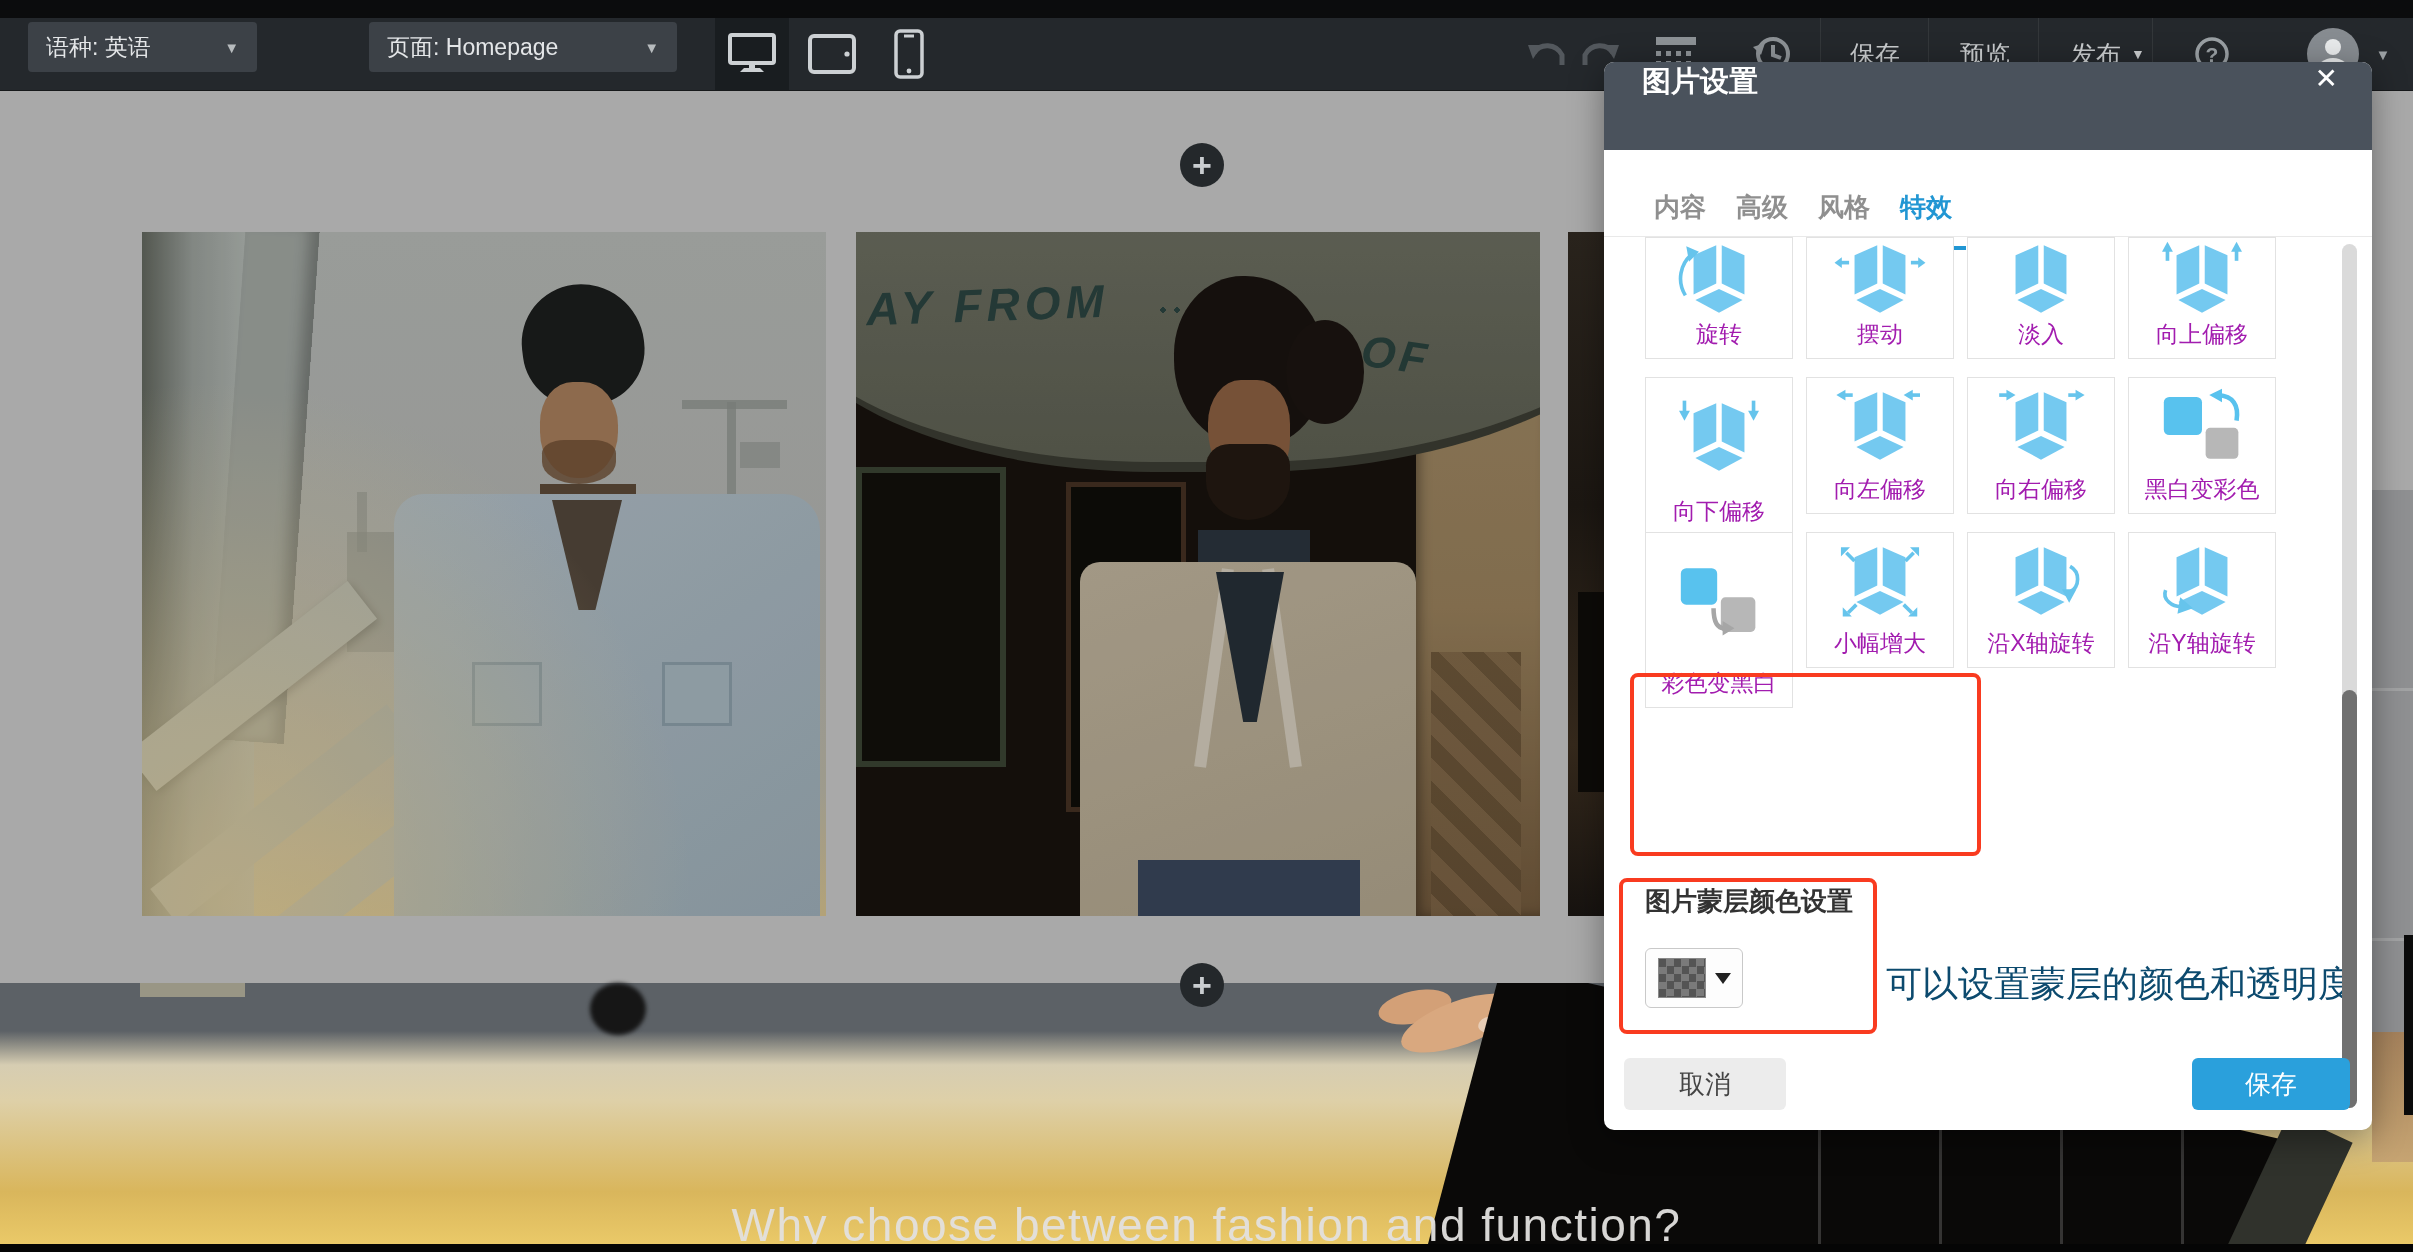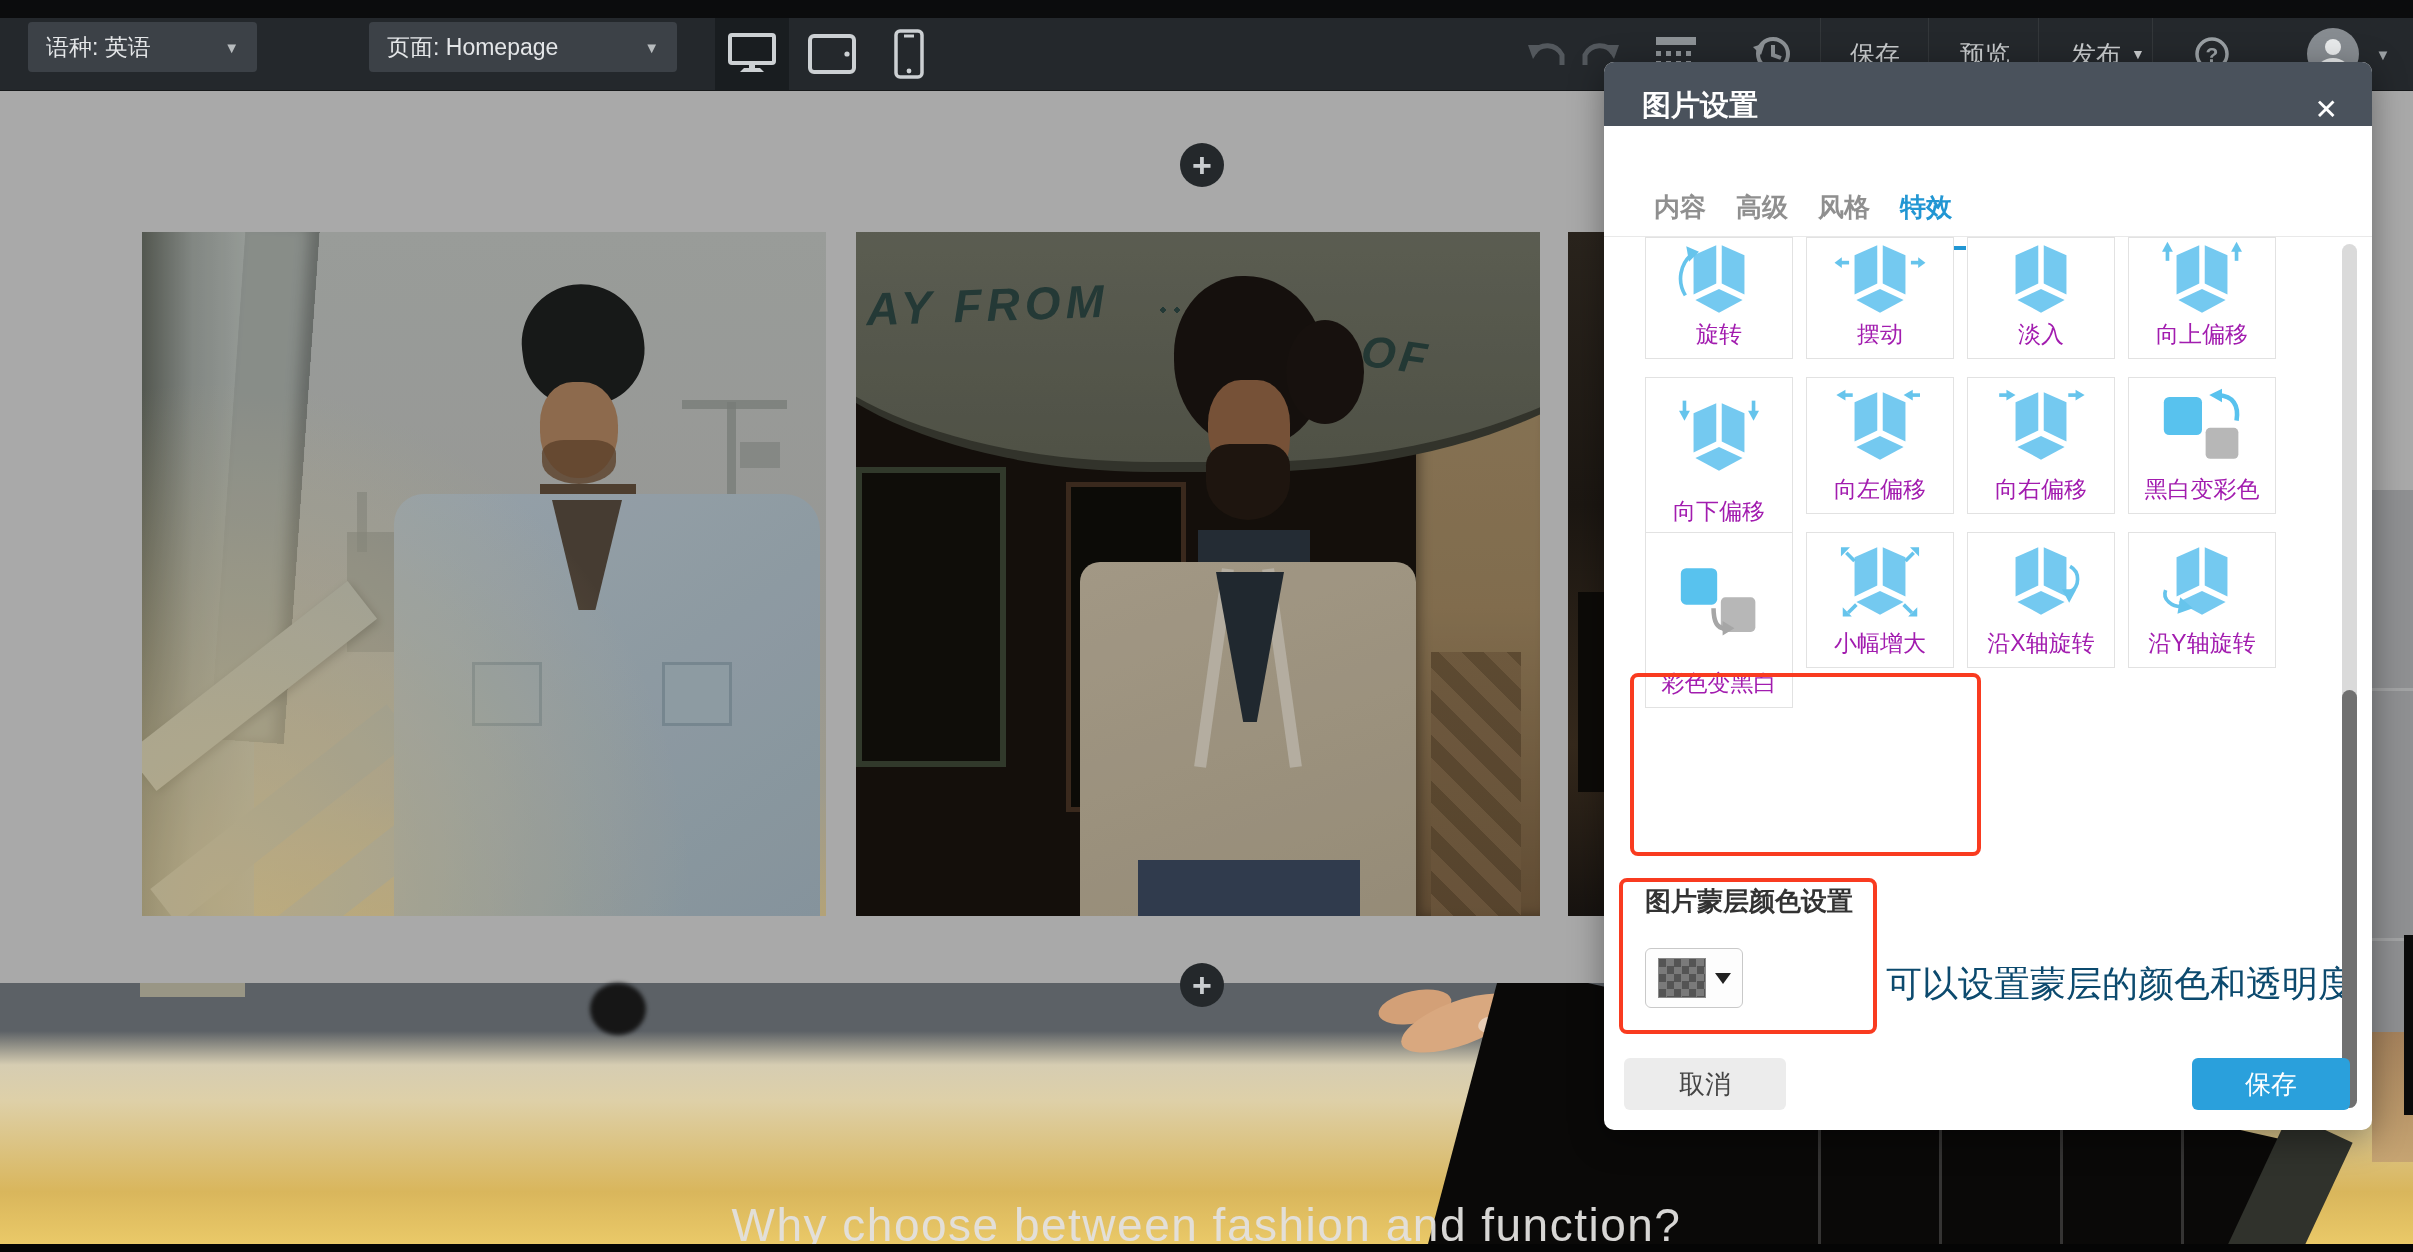--- a/index.html
+++ b/index.html
@@ -24,22 +24,22 @@
   .plus-btn{position:absolute;width:44px;height:44px;border-radius:50%;background:#24282b;
             color:#c9cdd0;display:flex;align-items:center;justify-content:center;
             font-size:34px;font-weight:bold;cursor:pointer;z-index:5;line-height:1;}
   #hero-text{left:0;top:1198px;width:2413px;text-align:center;color:#e3e1df;font-size:46px;
              letter-spacing:1.5px;z-index:4;opacity:.95;}
   #bottom-black{left:0;top:1244px;width:2413px;height:8px;background:#050505;z-index:6;}
 
   
   #modal{left:1604px;top:62px;width:768px;height:1068px;background:#fff;border-radius:10px;
          box-shadow:0 8px 34px rgba(0,0,0,.38);z-index:20;}
-  #modal-header{position:absolute;left:0;top:0;width:768px;height:64px;background:#4a525c;
-                border-radius:10px 10px 0 0;display:flex;align-items:flex-end;}
+  #modal-header{position:absolute;left:0;top:0;width:768px;height:88px;background:#4a525c;
+                border-radius:10px 10px 0 0;display:flex;align-items:flex-start;}
   #modal-title{color:#fff;font-size:29px;font-weight:bold;margin-left:38px;}
   #modal-close{margin-left:auto;margin-right:34px;color:#fff;font-size:28px;cursor:pointer;font-weight:300;}
   #tabs{position:absolute;left:48px;top:128px;height:46px;display:flex;gap:26px;}
   .tab{position:relative;font-size:26px;font-weight:bold;color:#8f8f8f;cursor:pointer;padding:0 2px;}
   .tab.active{color:#2196d3;}
   .tab.active::after{content:"";position:absolute;left:-12px;right:-12px;bottom:-14px;height:4px;background:#2196d3;}
   #tabs-hairline{position:absolute;left:0;top:174px;width:768px;height:1px;background:#e9e9e9;}
   .fx-row{position:absolute;left:41px;display:flex;gap:13px;}
   .fx-cell{width:148px;border:1px solid #e2e2e2;box-sizing:border-box;background:#fff;
            display:flex;flex-direction:column;align-items:center;justify-content:flex-end;

